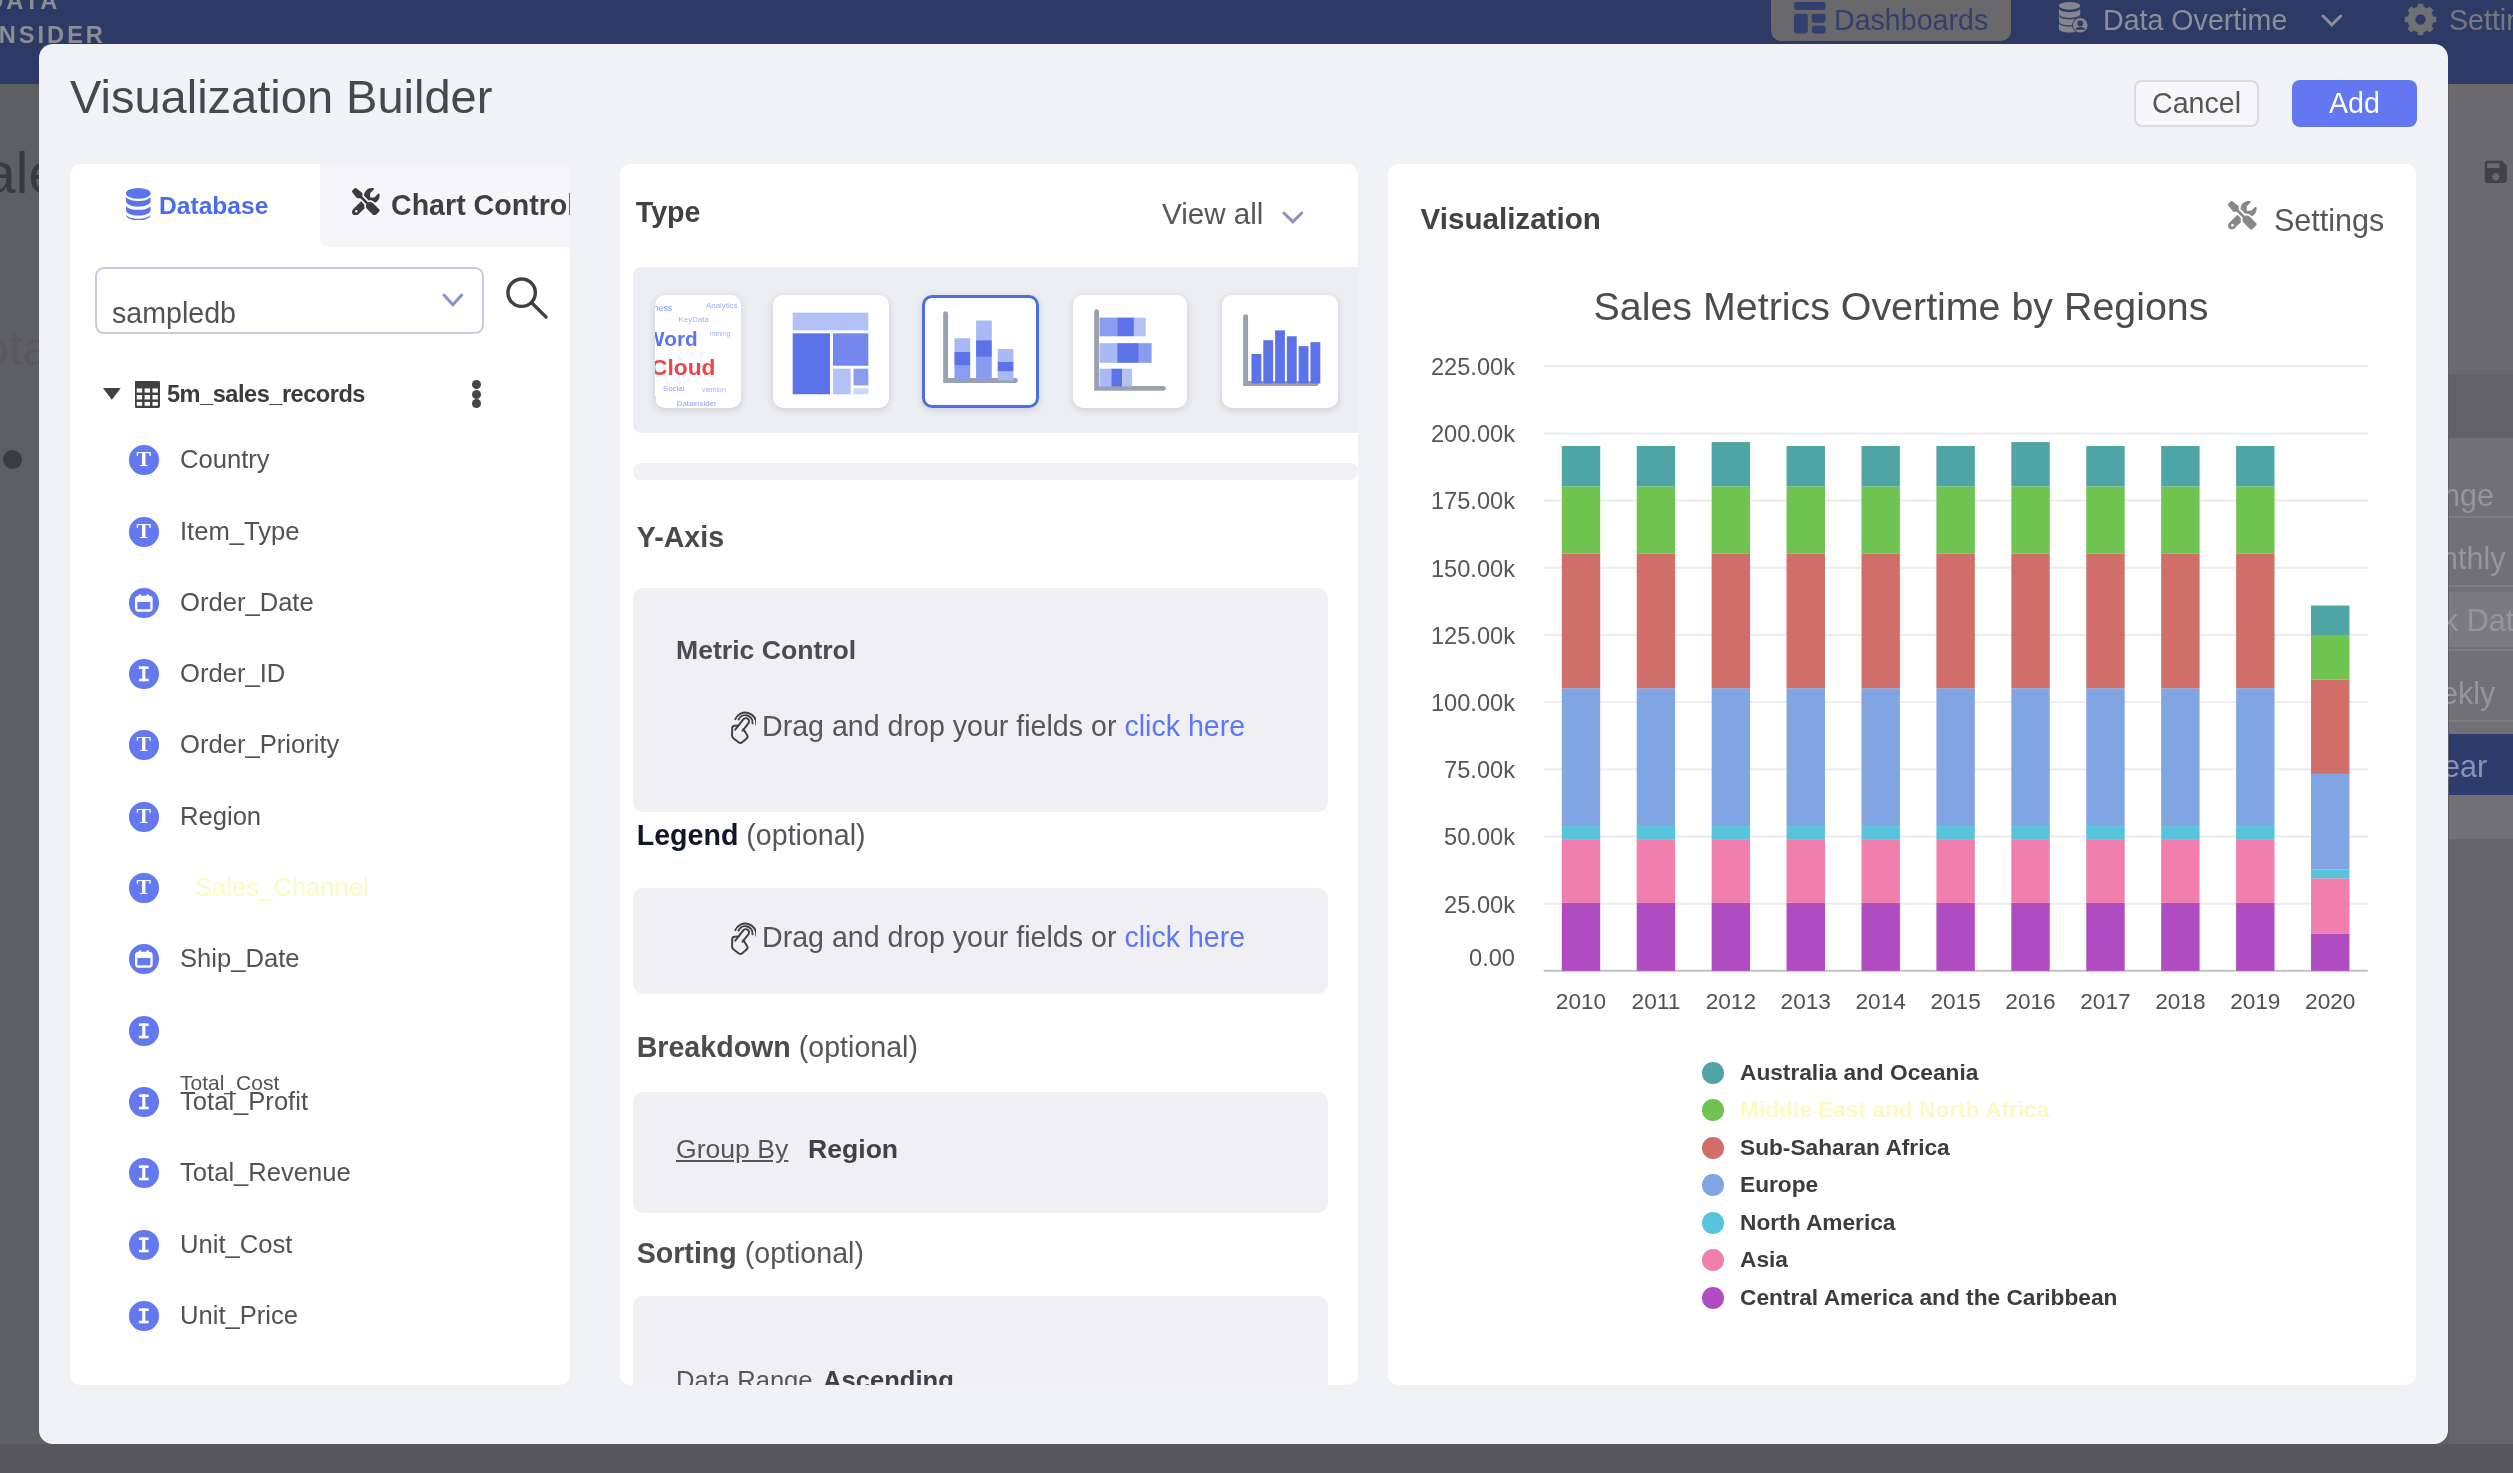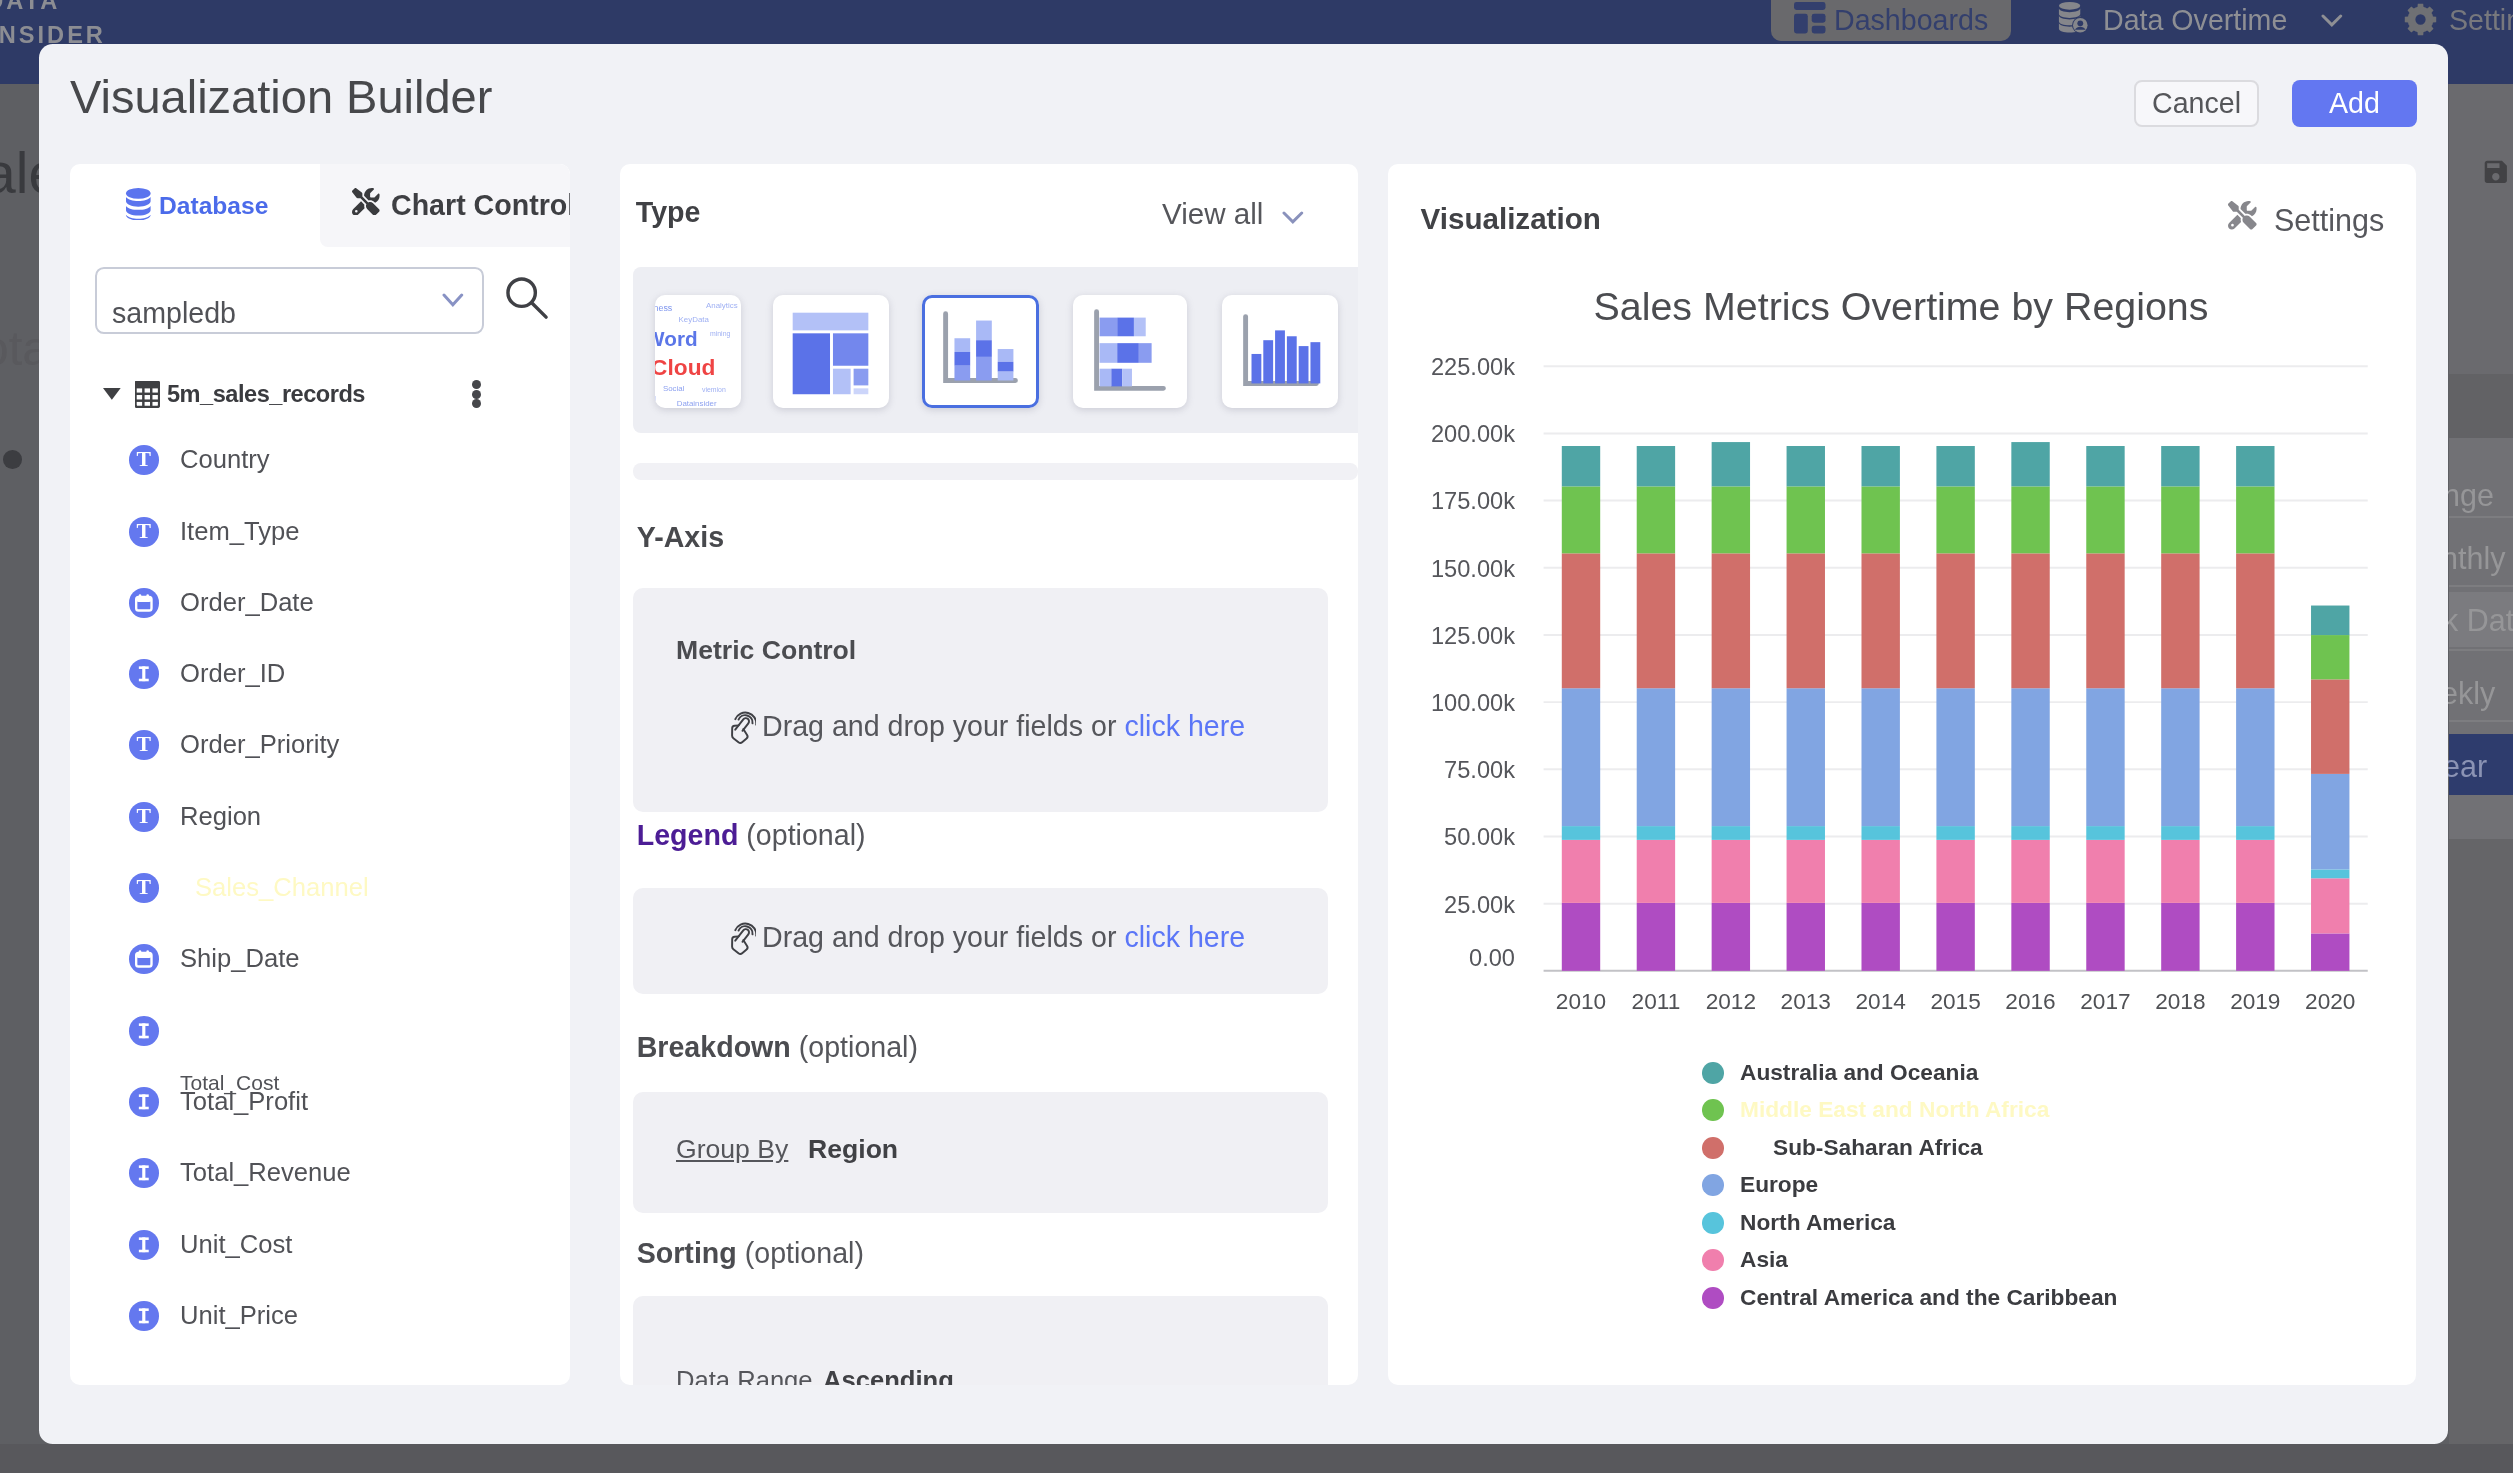--- a/index.html
+++ b/index.html
@@ -288,21 +288,21 @@
     </svg>
   </div>
 
   <div class="abs" style="left:12.8px;top:299px;width:725px;height:16.7px;background:#F1F1F5;border-radius:7.9px;"></div>
 
   <div class="abs" style="left:16.7px;top:357px;font-size:28.6px;font-weight:700;color:#48494D;">Y-Axis</div>
 
   <div class="abs" style="left:12.8px;top:424px;width:695px;height:224px;background:#F0F0F4;border-radius:9.9px;"></div>
   <div class="abs" style="left:56px;top:471px;font-size:26.6px;font-weight:700;color:#4B4C50;">Metric Control</div>
 
-  <div class="abs" style="left:16.7px;top:655px;font-size:28.6px;color:#55565B;"><b style="color:#4c1d95;">Legend</b> (optional)</div>
+  <div class="abs" style="left:16.7px;top:655px;font-size:28.6px;color:#55565B;"><b style="color:#0f172a;">Legend</b> (optional)</div>
   <div class="abs" style="left:12.8px;top:724px;width:695px;height:106px;background:#F0F0F4;border-radius:9.9px;"></div>
 
   <div class="abs" style="left:16.7px;top:867px;font-size:28.6px;color:#55565B;"><b style="color:#4B4C50;">Breakdown</b> (optional)</div>
   <div class="abs" style="left:12.8px;top:928px;width:695px;height:121px;background:#F0F0F4;border-radius:9.9px;"></div>
   <div class="abs" style="left:56px;top:970px;font-size:26.6px;color:#55565B;text-decoration:underline;">Group By</div>
   <div class="abs" style="left:188px;top:970px;font-size:26.6px;font-weight:700;color:#404145;">Region</div>
 
   <div class="abs" style="left:16.7px;top:1073px;font-size:28.6px;color:#55565B;"><b style="color:#4B4C50;">Sorting</b> (optional)</div>
   <div class="abs" style="left:12.8px;top:1132px;width:695px;height:108px;background:#F0F0F4;border-radius:9.9px;"></div>
   <div class="abs" style="left:56px;top:1202px;font-size:25.6px;color:#55565B;text-decoration:underline;">Data Range</div>
@@ -450,21 +450,21 @@
     <rect x="937.4000000000001" y="448" width="39" height="30" fill="#4FA5A5"></rect>
     <text x="956.9000000000001" y="858" font-size="23" fill="#505155" text-anchor="middle">2020</text>
   </svg>
 
 <div id="legend">
     <div class="abs" style="left:1702px;top:1062px;width:21.7px;height:21.7px;border-radius:50%;background:#4FA5A5;"></div>
     <div class="abs" style="left:1740px;top:1058px;height:29.6px;line-height:29.6px;font-size:22.7px;font-weight:700;color:#3B3C40;">Australia and Oceania</div>
     <div class="abs" style="left:1702px;top:1099px;width:21.7px;height:21.7px;border-radius:50%;background:#6FC350;"></div>
     <div class="abs" style="left:1740px;top:1095px;height:29.6px;line-height:29.6px;font-size:22.7px;font-weight:700;color:#fef9c3;">Middle East and North Africa</div>
     <div class="abs" style="left:1702px;top:1137px;width:21.7px;height:21.7px;border-radius:50%;background:#D06F6A;"></div>
-    <div class="abs" style="left:1740px;top:1133px;height:29.6px;line-height:29.6px;font-size:22.7px;font-weight:700;color:#3B3C40;margin-left:33px;">Sub-Saharan Africa</div>
+    <div class="abs" style="left:1740px;top:1133px;height:29.6px;line-height:29.6px;font-size:22.7px;font-weight:700;color:#3B3C40;">Sub-Saharan Africa</div>
     <div class="abs" style="left:1702px;top:1174px;width:21.7px;height:21.7px;border-radius:50%;background:#81A5E2;"></div>
     <div class="abs" style="left:1740px;top:1170px;height:29.6px;line-height:29.6px;font-size:22.7px;font-weight:700;color:#3B3C40;">Europe</div>
     <div class="abs" style="left:1702px;top:1212px;width:21.7px;height:21.7px;border-radius:50%;background:#57C4DC;"></div>
     <div class="abs" style="left:1740px;top:1208px;height:29.6px;line-height:29.6px;font-size:22.7px;font-weight:700;color:#3B3C40;">North America</div>
     <div class="abs" style="left:1702px;top:1249px;width:21.7px;height:21.7px;border-radius:50%;background:#F07FAD;"></div>
     <div class="abs" style="left:1740px;top:1245px;height:29.6px;line-height:29.6px;font-size:22.7px;font-weight:700;color:#3B3C40;text-align:right;">Asia</div>
     <div class="abs" style="left:1702px;top:1287px;width:21.7px;height:21.7px;border-radius:50%;background:#AF4CC2;"></div>
     <div class="abs" style="left:1740px;top:1283px;height:29.6px;line-height:29.6px;font-size:22.7px;font-weight:700;color:#3B3C40;">Central America and the Caribbean</div>
   </div>
 

